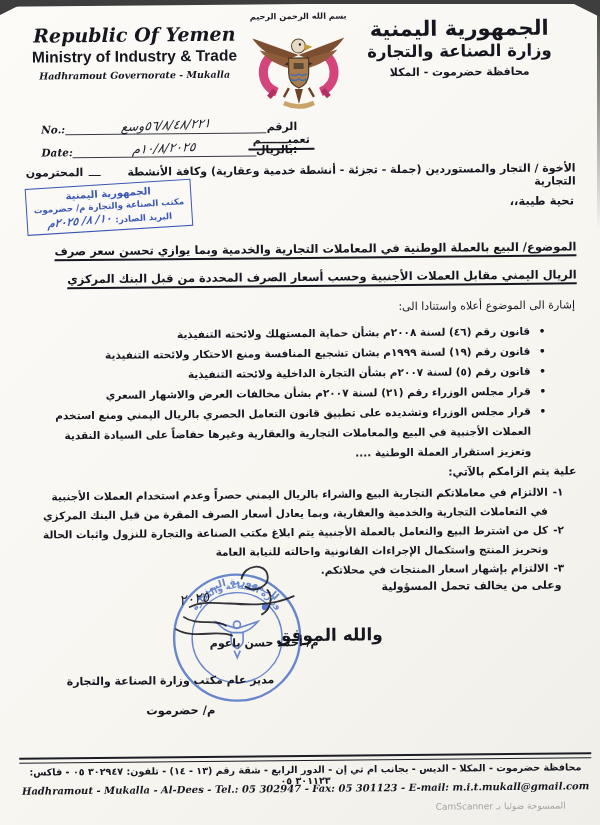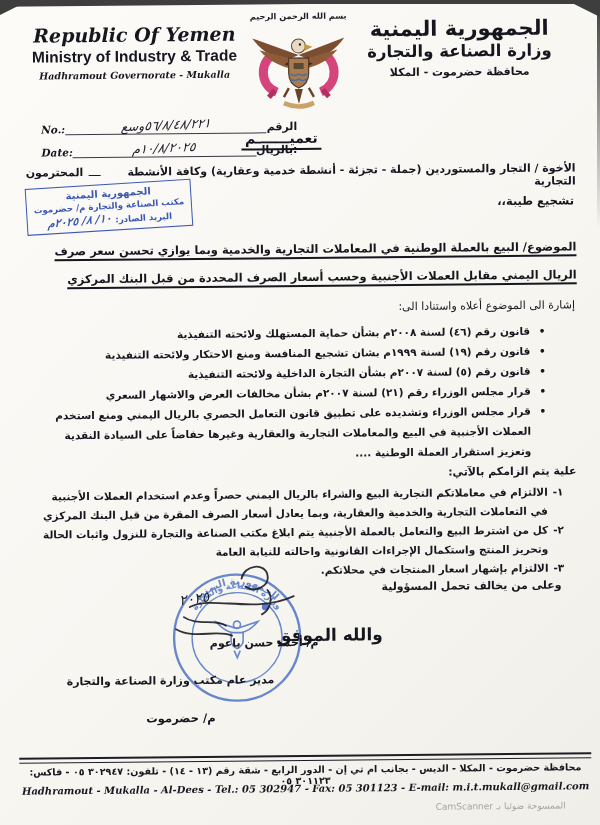--- a/index.html
+++ b/index.html
@@ -31,21 +31,21 @@
   .emblem{top:4px;left:258px;width:104px;height:104px;}
   
   .refs{top:106px;left:52px;width:258px;}
   .ref-row{display:flex;align-items:flex-end;height:23px;}
   .ref-en{font-family:"DejaVu Serif",serif;font-style:italic;font-weight:bold;font-size:10.5px;}
   .ref-val{flex:1;border-bottom:1px solid #3a3a45;text-align:center;}
   .ref-ar{font-weight:bold;font-size:11px;margin-right:2px;text-align:center;}
   .hand{display:inline-block;font-style:italic;transform:rotate(-2deg) skewX(-8deg);
         color:#20202c;font-size:12.5px;white-space:nowrap;}
   .circ{top:124px;left:234px;width:116px;text-align:center;}
-  .circ span{display:inline-block;font-size:14px;font-weight:bold;
+  .circ span{display:inline-block;font-size:11px;font-weight:bold;
              border-bottom:2.5px solid #14141e;padding:0 4px 2px;}
   
   .stampbox{top:178px;left:36px;width:152px;padding:3px 6px 4px;transform:rotate(-3deg);
             border:1.6px solid #3a57b5;color:#3a57b5;direction:rtl;text-align:center;
             font-weight:bold;z-index:2;}
   .stampbox .s1{font-size:10px;}
   .stampbox .s2{font-size:8.6px;margin-top:2px;}
   .stampbox .s3{font-size:8.6px;margin-top:2px;display:flex;gap:4px;justify-content:center;align-items:baseline;}
   .stampbox .hand{color:#3a57b5;font-size:11px;}
   
@@ -71,21 +71,21 @@
   .closing{top:621px;left:282px;direction:rtl;font-size:17px;font-weight:bold;}
   .ink-dot{top:599px;left:268px;width:7px;height:7px;border-radius:50%;background:#3c63c4;opacity:.85;}
   
   .stamp-round{top:566px;left:176px;width:134px;height:134px;opacity:.82;}
   .sig-svg{top:556px;left:178px;width:156px;height:96px;z-index:3;}
   .sig-name{top:632px;left:203px;width:134px;direction:rtl;text-align:center;
             font-size:11px;font-weight:bold;z-index:4;}
   .sig-title{top:669px;left:60px;width:232px;direction:rtl;text-align:center;
              font-size:11px;font-weight:bold;z-index:4;}
   .sig-loc{top:698px;left:140px;width:92px;direction:rtl;text-align:center;
-           font-size:11.5px;font-weight:bold;margin-top:8px;}
+           font-size:11.5px;font-weight:bold;}
   
   .footer-rule{top:751px;left:24px;right:20px;height:3px;
                border-top:2px solid #1c1c24;border-bottom:1px solid #1c1c24;}
   .footer-ar{top:760px;left:22px;right:18px;direction:rtl;text-align:center;
              font-size:9.6px;font-weight:bold;}
   .footer-en{top:779px;left:22px;right:18px;text-align:center;font-family:"DejaVu Serif",serif;
              font-style:italic;font-weight:bold;font-size:10px;}
   .scanner-note{top:799px;right:46px;direction:rtl;color:#a3a3a3;font-size:9px;}
 </style>
 </head>
@@ -161,21 +161,21 @@
 
       <div class="abs stampbox">
         <div class="s1">الجمهورية اليمنية</div>
         <div class="s2">مكتب الصناعة والتجارة م/ حضرموت</div>
         <div class="s3">
           <span>البريد الصادر:</span>
           <span class="hand">١٠/ ٨/ ٢٠٢٥م</span>
         </div>
       </div>
 
-      <div class="abs greeting">تشجيع طيبة،،</div>
+      <div class="abs greeting">تحية طيبة،،</div>
 
       <div class="abs subject">
         <div><span class="u">الموضوع/ البيع بالعملة الوطنية في المعاملات التجارية والخدمية وبما يوازي تحسن سعر صرف</span></div>
         <div><span class="u">الريال اليمني مقابل العملات الأجنبية وحسب أسعار الصرف المحددة من قبل البنك المركزي</span></div>
       </div>
 
       <div class="abs intro">إشارة الى الموضوع أعلاه واستنادا الى:</div>
 
       <div class="abs bullets">
         <div class="b-row">

